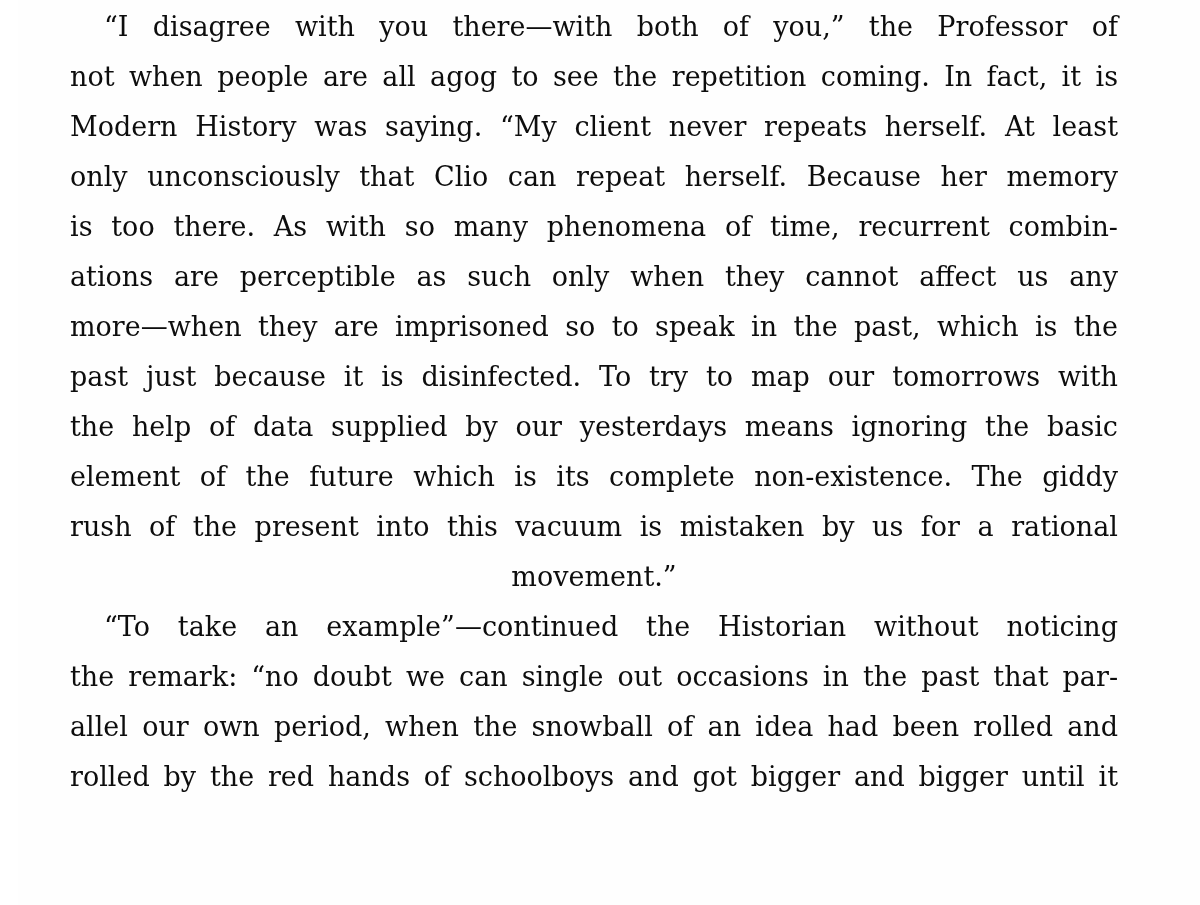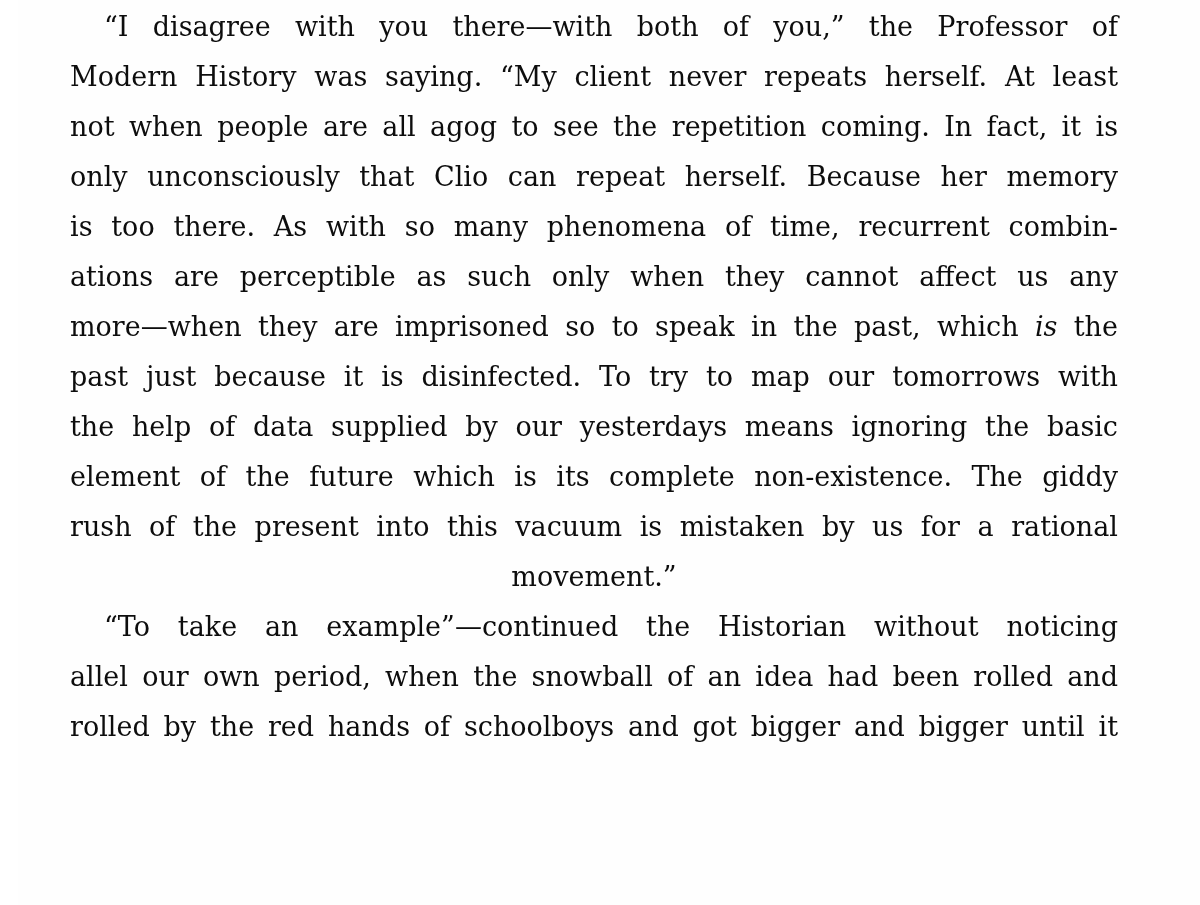--- a/index.html
+++ b/index.html
@@ -28,37 +28,37 @@
     text-align: center;
   }
   .line.just {
     text-align: justify;
     text-align-last: justify;
   }
   .line.indent {
     text-indent: 34px;
   }
   .it {
-    font-style: italic;
   }
 </style>
 </head>
 <body>
 
 <div class="page">
   <div class="text-block">
       <div class="line indent just"><span>“I disagree with you there—with both of you,” the Professor of</span></div>
+      <div class="line just"><span>not when people are all agog to see the repetition coming. In fact, it is</span></div>
       <div class="line just"><span>Modern History was saying. “My client never repeats herself. At least</span></div>
-      <div class="line just"><span>not when people are all agog to see the repetition coming. In fact, it is</span></div>
       <div class="line just"><span>only unconsciously that Clio can repeat herself. Because her memory</span></div>
       <div class="line just"><span>is too there. As with so many phenomena of time, recurrent combin-</span></div>
       <div class="line just"><span>ations are perceptible as such only when they cannot affect us any</span></div>
       <div class="line just"><span>more—when they are imprisoned so to speak in the past, which </span><span class="it">is</span><span> the</span></div>
       <div class="line just"><span>past just because it is disinfected. To try to map our tomorrows with</span></div>
       <div class="line just"><span>the help of data supplied by our yesterdays means ignoring the basic</span></div>
       <div class="line just"><span>element of the future which is its complete non-existence. The giddy</span></div>
       <div class="line just"><span>rush of the present into this vacuum is mistaken by us for a rational</span></div>
       <div class="line"><span>movement.”</span></div>
       <div class="line indent just"><span>“To take an example”—continued the Historian without noticing</span></div>
+      <div class="line just"><span>the remark: “no doubt we can single out occasions in the past that par-</span></div>
       <div class="line just"><span>allel our own period, when the snowball of an idea had been rolled and</span></div>
       <div class="line just"><span>rolled by the red hands of schoolboys and got bigger and bigger until it</span></div>
     </div>
 </div>
 
 </body></html>

